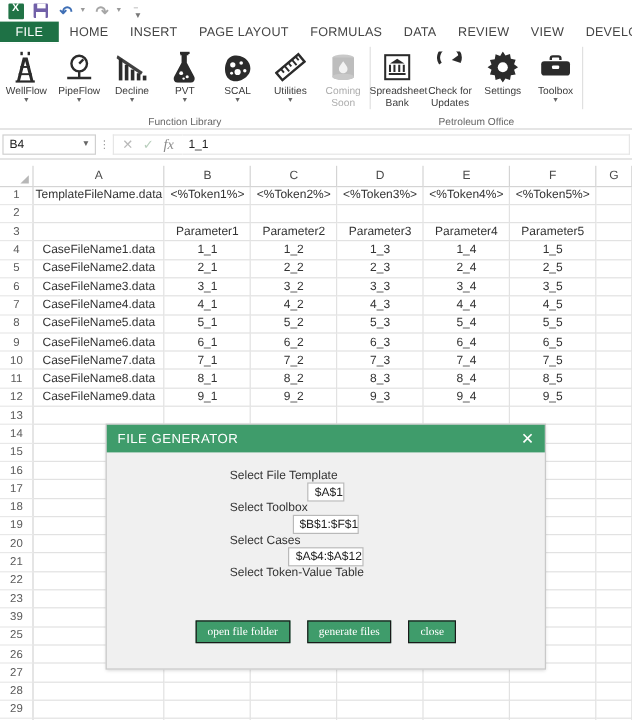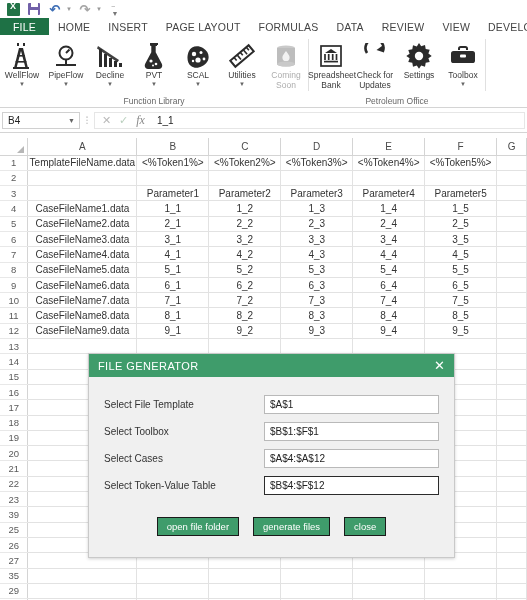--- a/index.html
+++ b/index.html
@@ -65,25 +65,25 @@
   td.cell.ctr{ text-align:center; }
   td.cell.rt{ text-align:center; }
   td.cell.clip{ text-overflow:clip; }
 
   
   .dialog{ position:absolute; left:88px; top:353px; width:367px; height:205px; background:#f0f0f0; border:1px solid #c9c9c9; box-shadow:0 1px 3px rgba(0,0,0,.18); }
   .dlg-title{ height:23px; background:#3f9c6b; display:flex; align-items:center; justify-content:space-between; padding:0 9px; }
   .dlg-title .t{ color:#fff; font-size:11px; letter-spacing:.4px; }
   .dlg-title .x{ color:#fff; font-size:13px; line-height:13px; cursor:default; }
   .dlg-body{ padding:14px 15px 0 15px; }
-  .frow{ display:flex; align-items:center; height:27px; }
+  .frow{ display:flex; align-items:center; height:27px;flex-direction:column; }
   .frow .flabel{ width:160px; font-size:10px; color:#333; }
   .frow .finput{ flex:1; height:19px; background:#fff; border:1px solid #b9b9b9; font-size:10px; color:#222; display:flex; align-items:center; padding-left:5px; }
   .frow .finput.focus{ border:1.5px solid #2b2b2b; }
-  .dlg-buttons{ display:flex; justify-content:center; align-items:center; gap:14px; margin-top:18px; }
+  .dlg-buttons{ display:flex; justify-content:center; align-items:center; gap:14px; margin-top:18px;font-family:Liberation Serif, serif; }
   .gbtn{ background:#3f9c6b; border:1.5px solid #1a1a1a; color:#fff; font-size:9.5px; height:19px; display:flex; align-items:center; justify-content:center; padding:0 9px; cursor:default; }
 </style>
 </head>
 <body>
 
 <div id="app">
 
   <div class="qat">
     <div class="ic">
         <span class="xl-logo"></span>
@@ -599,21 +599,21 @@
             <td class="rowh">27</td>
             <td class="cell rt clip" style="width:109px"></td>
             <td class="cell ctr" style="width:72px"></td>
             <td class="cell ctr" style="width:72px"></td>
             <td class="cell ctr" style="width:72px"></td>
             <td class="cell ctr" style="width:72px"></td>
             <td class="cell ctr" style="width:72px"></td>
             <td class="cell ctr" style="width:30px"></td>
           </tr>
           <tr>
-            <td class="rowh">35</td>
+            <td class="rowh">28</td>
             <td class="cell rt clip" style="width:109px"></td>
             <td class="cell ctr" style="width:72px"></td>
             <td class="cell ctr" style="width:72px"></td>
             <td class="cell ctr" style="width:72px"></td>
             <td class="cell ctr" style="width:72px"></td>
             <td class="cell ctr" style="width:72px"></td>
             <td class="cell ctr" style="width:30px"></td>
           </tr>
           <tr>
             <td class="rowh">29</td>
@@ -652,21 +652,20 @@
       <div class="frow">
         <span class="flabel">Select Toolbox</span>
         <span class="finput">$B$1:$F$1</span>
       </div>
       <div class="frow">
         <span class="flabel">Select Cases</span>
         <span class="finput">$A$4:$A$12</span>
       </div>
       <div class="frow">
         <span class="flabel">Select Token-Value Table</span>
-        <span class="finput focus">$B$4:$F$12</span>
       </div>
       <div class="dlg-buttons">
         <span class="gbtn">open file folder</span>
         <span class="gbtn">generate files</span>
         <span class="gbtn">close</span>
       </div>
     </div>
   </div>
 
 </div>

